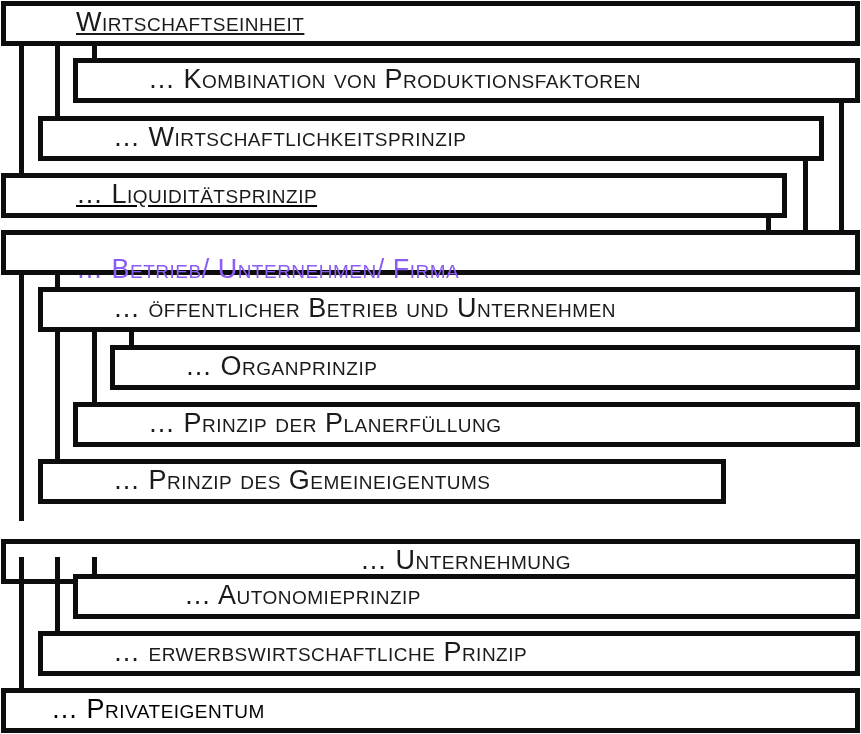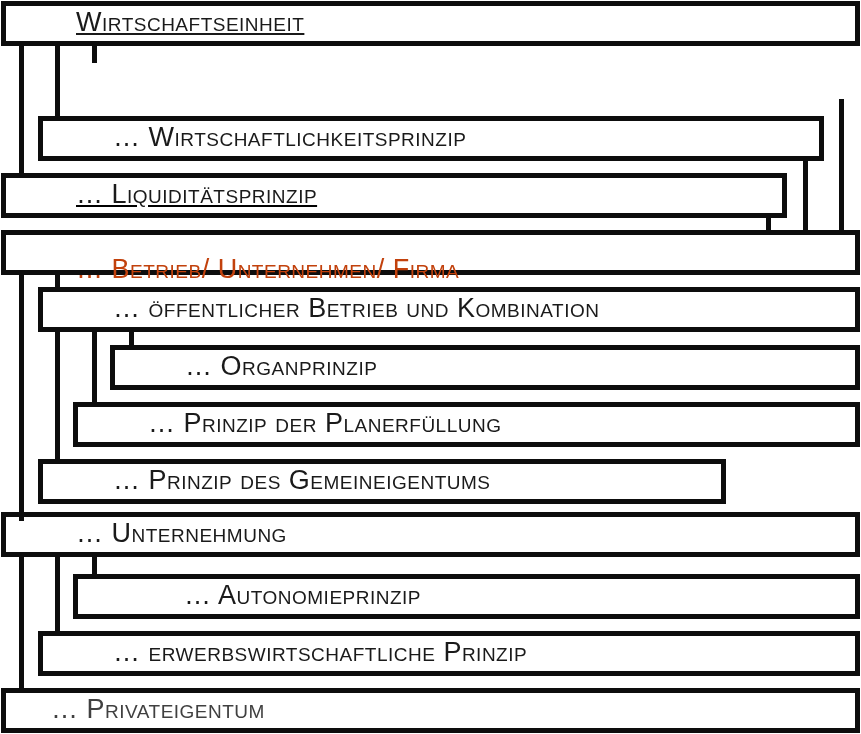--- a/index.html
+++ b/index.html
@@ -39,52 +39,55 @@
     background: #0d0d0d;
   }
 </style>
 </head>
 <body>
 
 <div id="canvas" style="width: 861px; height: 734px; background: rgb(255, 255, 255);">
     <div class="box" style="left: 1px; top: 1px; width: 859px; height: 45px; border-color: rgb(13, 13, 13); background: rgb(255, 255, 255);">
       <span class="label" style="color: rgb(26, 26, 26); text-decoration: underline;">Wirtschaftseinheit</span>
     </div>
+    <div class="box" style="left: 73px; top: 58px; width: 787px; height: 45px; border-color: rgb(13, 13, 13); background: rgb(255, 255, 255);">
+      <span class="label" style="color: rgb(26, 26, 26);">… Kombination von Produktionsfaktoren</span>
+    </div>
     <div class="box" style="left: 38px; top: 116px; width: 786px; height: 45px; border-color: rgb(13, 13, 13); background: rgb(255, 255, 255);">
       <span class="label" style="color: rgb(26, 26, 26);">… Wirtschaftlichkeitsprinzip</span>
     </div>
     <div class="box" style="left: 1px; top: 173px; width: 786px; height: 45px; border-color: rgb(13, 13, 13); background: rgb(255, 255, 255); text-decoration: underline;">
       <span class="label" style="color: rgb(26, 26, 26);">… Liquiditätsprinzip</span>
     </div>
     <div class="box" style="left: 1px; top: 230px; width: 859px; height: 45px; border-color: rgb(13, 13, 13); background: rgb(255, 255, 255);">
-      <span class="label" style="color: #c2410c; margin-top: 36px;">… Betrieb/ Unternehmen/ Firma</span>
+      <span class="label" style="color: #8b5cf6; margin-top: 36px;">… Betrieb/ Unternehmen/ Firma</span>
     </div>
     <div class="box" style="left: 38px; top: 287px; width: 822px; height: 45px; border-color: rgb(13, 13, 13); background: rgb(255, 255, 255);">
-      <span class="label" style="color: rgb(26, 26, 26);">… öffentlicher Betrieb und Kombination</span>
+      <span class="label" style="color: rgb(26, 26, 26);">… öffentlicher Betrieb und Unternehmen</span>
     </div>
     <div class="box" style="left: 110px; top: 345px; width: 750px; height: 45px; border-color: rgb(13, 13, 13); background: rgb(255, 255, 255);">
       <span class="label" style="color: rgb(26, 26, 26);">… Organprinzip</span>
     </div>
     <div class="box" style="left: 73px; top: 402px; width: 787px; height: 45px; border-color: rgb(13, 13, 13); background: rgb(255, 255, 255);">
       <span class="label" style="color: rgb(26, 26, 26);">… Prinzip der Planerfüllung</span>
     </div>
     <div class="box" style="left: 38px; top: 459px; width: 688px; height: 45px; border-color: rgb(13, 13, 13); background: rgb(255, 255, 255);">
       <span class="label" style="color: rgb(26, 26, 26);">… Prinzip des Gemeineigentums</span>
     </div>
-    <div class="box" style="left: 1px; top: 512px; width: 859px; height: 45px; border-color: rgb(13, 13, 13); background: rgb(255, 255, 255);">
+    <div class="box" style="left: 1px; top: 539px; width: 859px; height: 45px; border-color: rgb(13, 13, 13); background: rgb(255, 255, 255); justify-content: center;">
       <span class="label" style="color: rgb(26, 26, 26);">… Unternehmung</span>
     </div>
     <div class="box" style="left: 73px; top: 574px; width: 787px; height: 45px; border-color: rgb(13, 13, 13); background: rgb(255, 255, 255);">
       <span class="label" style="color: rgb(26, 26, 26); margin-left: 36px;">… Autonomieprinzip</span>
     </div>
     <div class="box" style="left: 38px; top: 631px; width: 822px; height: 45px; border-color: rgb(13, 13, 13); background: rgb(255, 255, 255);">
       <span class="label" style="color: rgb(26, 26, 26);">… erwerbswirtschaftliche Prinzip</span>
     </div>
     <div class="box" style="left: 1px; top: 688px; width: 859px; height: 45px; border-color: rgb(13, 13, 13); background: rgb(255, 255, 255);">
-      <span class="label" style="color: #404040; padding-left: 45px;">… Privateigentum</span>
+      <span class="label" style="color: #000000; padding-left: 45px;">… Privateigentum</span>
     </div>
     <div class="vline" style="left: 19px; top: 42px; height: 136px; background: rgb(13, 13, 13);"></div>
     <div class="vline" style="left: 55px; top: 42px; height: 79px; background: rgb(13, 13, 13);"></div>
     <div class="vline" style="left: 92px; top: 42px; height: 21px; background: rgb(13, 13, 13);"></div>
     <div class="vline" style="left: 766px; top: 214px; height: 21px; background: rgb(13, 13, 13);"></div>
     <div class="vline" style="left: 803px; top: 157px; height: 78px; background: rgb(13, 13, 13);"></div>
     <div class="vline" style="left: 839px; top: 99px; height: 136px; background: rgb(13, 13, 13);"></div>
     <div class="vline" style="left: 19px; top: 271px; height: 250px; background: rgb(13, 13, 13);"></div>
     <div class="vline" style="left: 55px; top: 271px; height: 21px; background: rgb(13, 13, 13);"></div>
     <div class="vline" style="left: 55px; top: 328px; height: 136px; background: rgb(13, 13, 13);"></div>

